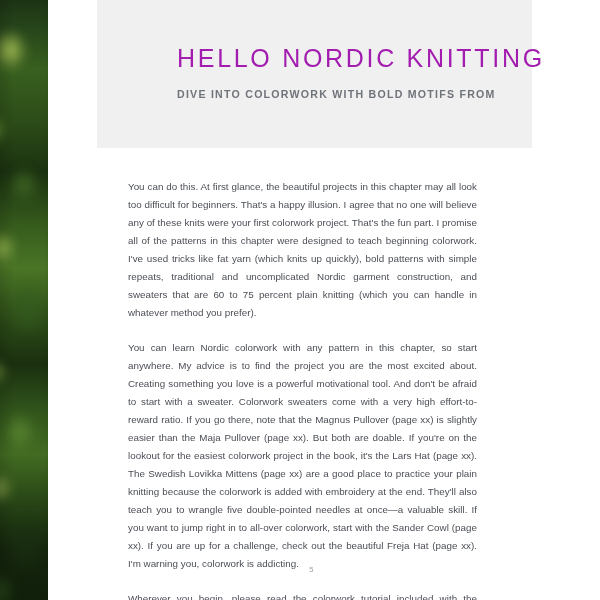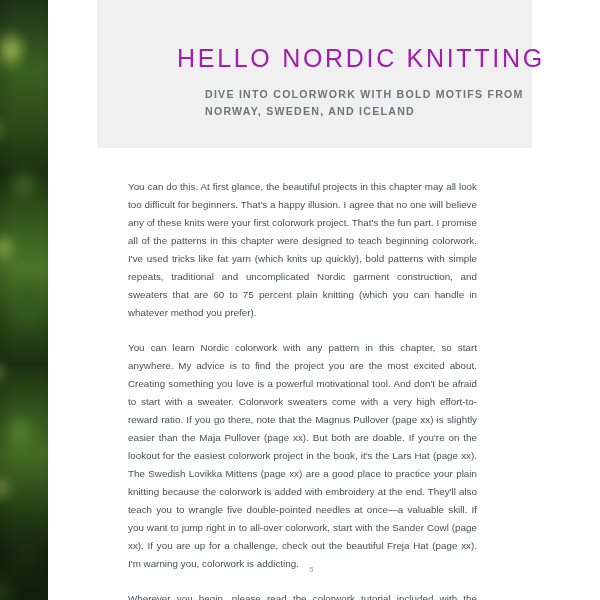--- a/index.html
+++ b/index.html
@@ -111,21 +111,21 @@
     position: absolute;
     left: 80px;
     top: 86px;
     width: 345px;
     font-size: 10.6px;
     font-weight: 700;
     letter-spacing: 1.25px;
     color: #6f737a;
     line-height: 16.5px;
   }
-  #subtitle .sub-line { display: block; white-space: nowrap; margin-left: 28px; }
+  #subtitle .sub-line { display: block; white-space: nowrap; }
 
   
   #body-copy {
     position: absolute;
     left: 80px;
     top: 178px;
     width: 357px;
   }
   #body-copy p {
     margin: 0 8px 17px 0;
@@ -160,21 +160,20 @@
     <div class="layer mottle"></div>
     <div class="layer shade"></div>
   </div>
 
   <div id="content">
 
     <div id="header-band">
       <div id="title">HELLO NORDIC KNITTING</div>
       <div id="subtitle">
         <span class="sub-line">DIVE INTO COLORWORK WITH BOLD MOTIFS FROM</span>
-        <span class="sub-line">NORWAY, SWEDEN, AND ICELAND</span>
       </div>
     </div>
 
     <div id="body-copy">
       <p>You can do this. At first glance, the beautiful projects in this chapter may all look too difficult for beginners. That's a happy illusion. I agree that no one will believe any of these knits were your first colorwork project. That's the fun part. I promise all of the patterns in this chapter were designed to teach beginning colorwork. I've used tricks like fat yarn (which knits up quickly), bold patterns with simple repeats, traditional and uncomplicated Nordic garment construction, and sweaters that are 60 to 75 percent plain knitting (which you can handle in whatever method you prefer).</p>
       <p>You can learn Nordic colorwork with any pattern in this chapter, so start anywhere. My advice is to find the project you are the most excited about. Creating something you love is a powerful motivational tool. And don't be afraid to start with a sweater. Colorwork sweaters come with a very high effort-to-reward ratio. If you go there, note that the Magnus Pullover (page xx) is slightly easier than the Maja Pullover (page xx). But both are doable. If you're on the lookout for the easiest colorwork project in the book, it's the Lars Hat (page xx). The Swedish Lovikka Mittens (page xx) are a good place to practice your plain knitting because the colorwork is added with embroidery at the end. They'll also teach you to wrangle five double-pointed needles at once—a valuable skill. If you want to jump right in to all-over colorwork, start with the Sander Cowl (page xx). If you are up for a challenge, check out the beautiful Freja Hat (page xx). I'm warning you, colorwork is addicting.</p>
       <p>Wherever you begin, please read the colorwork tutorial included with the Sander Cowl pattern. It's your introduction to two-handed colorwork. Don't miss it. If you've learned to knit with the yarn in both hands, you are ready to go. Put the pattern color in your left hand, the background in your right hand, and knit something beautiful!</p>
     </div>
 
     <div id="page-number">5</div>

